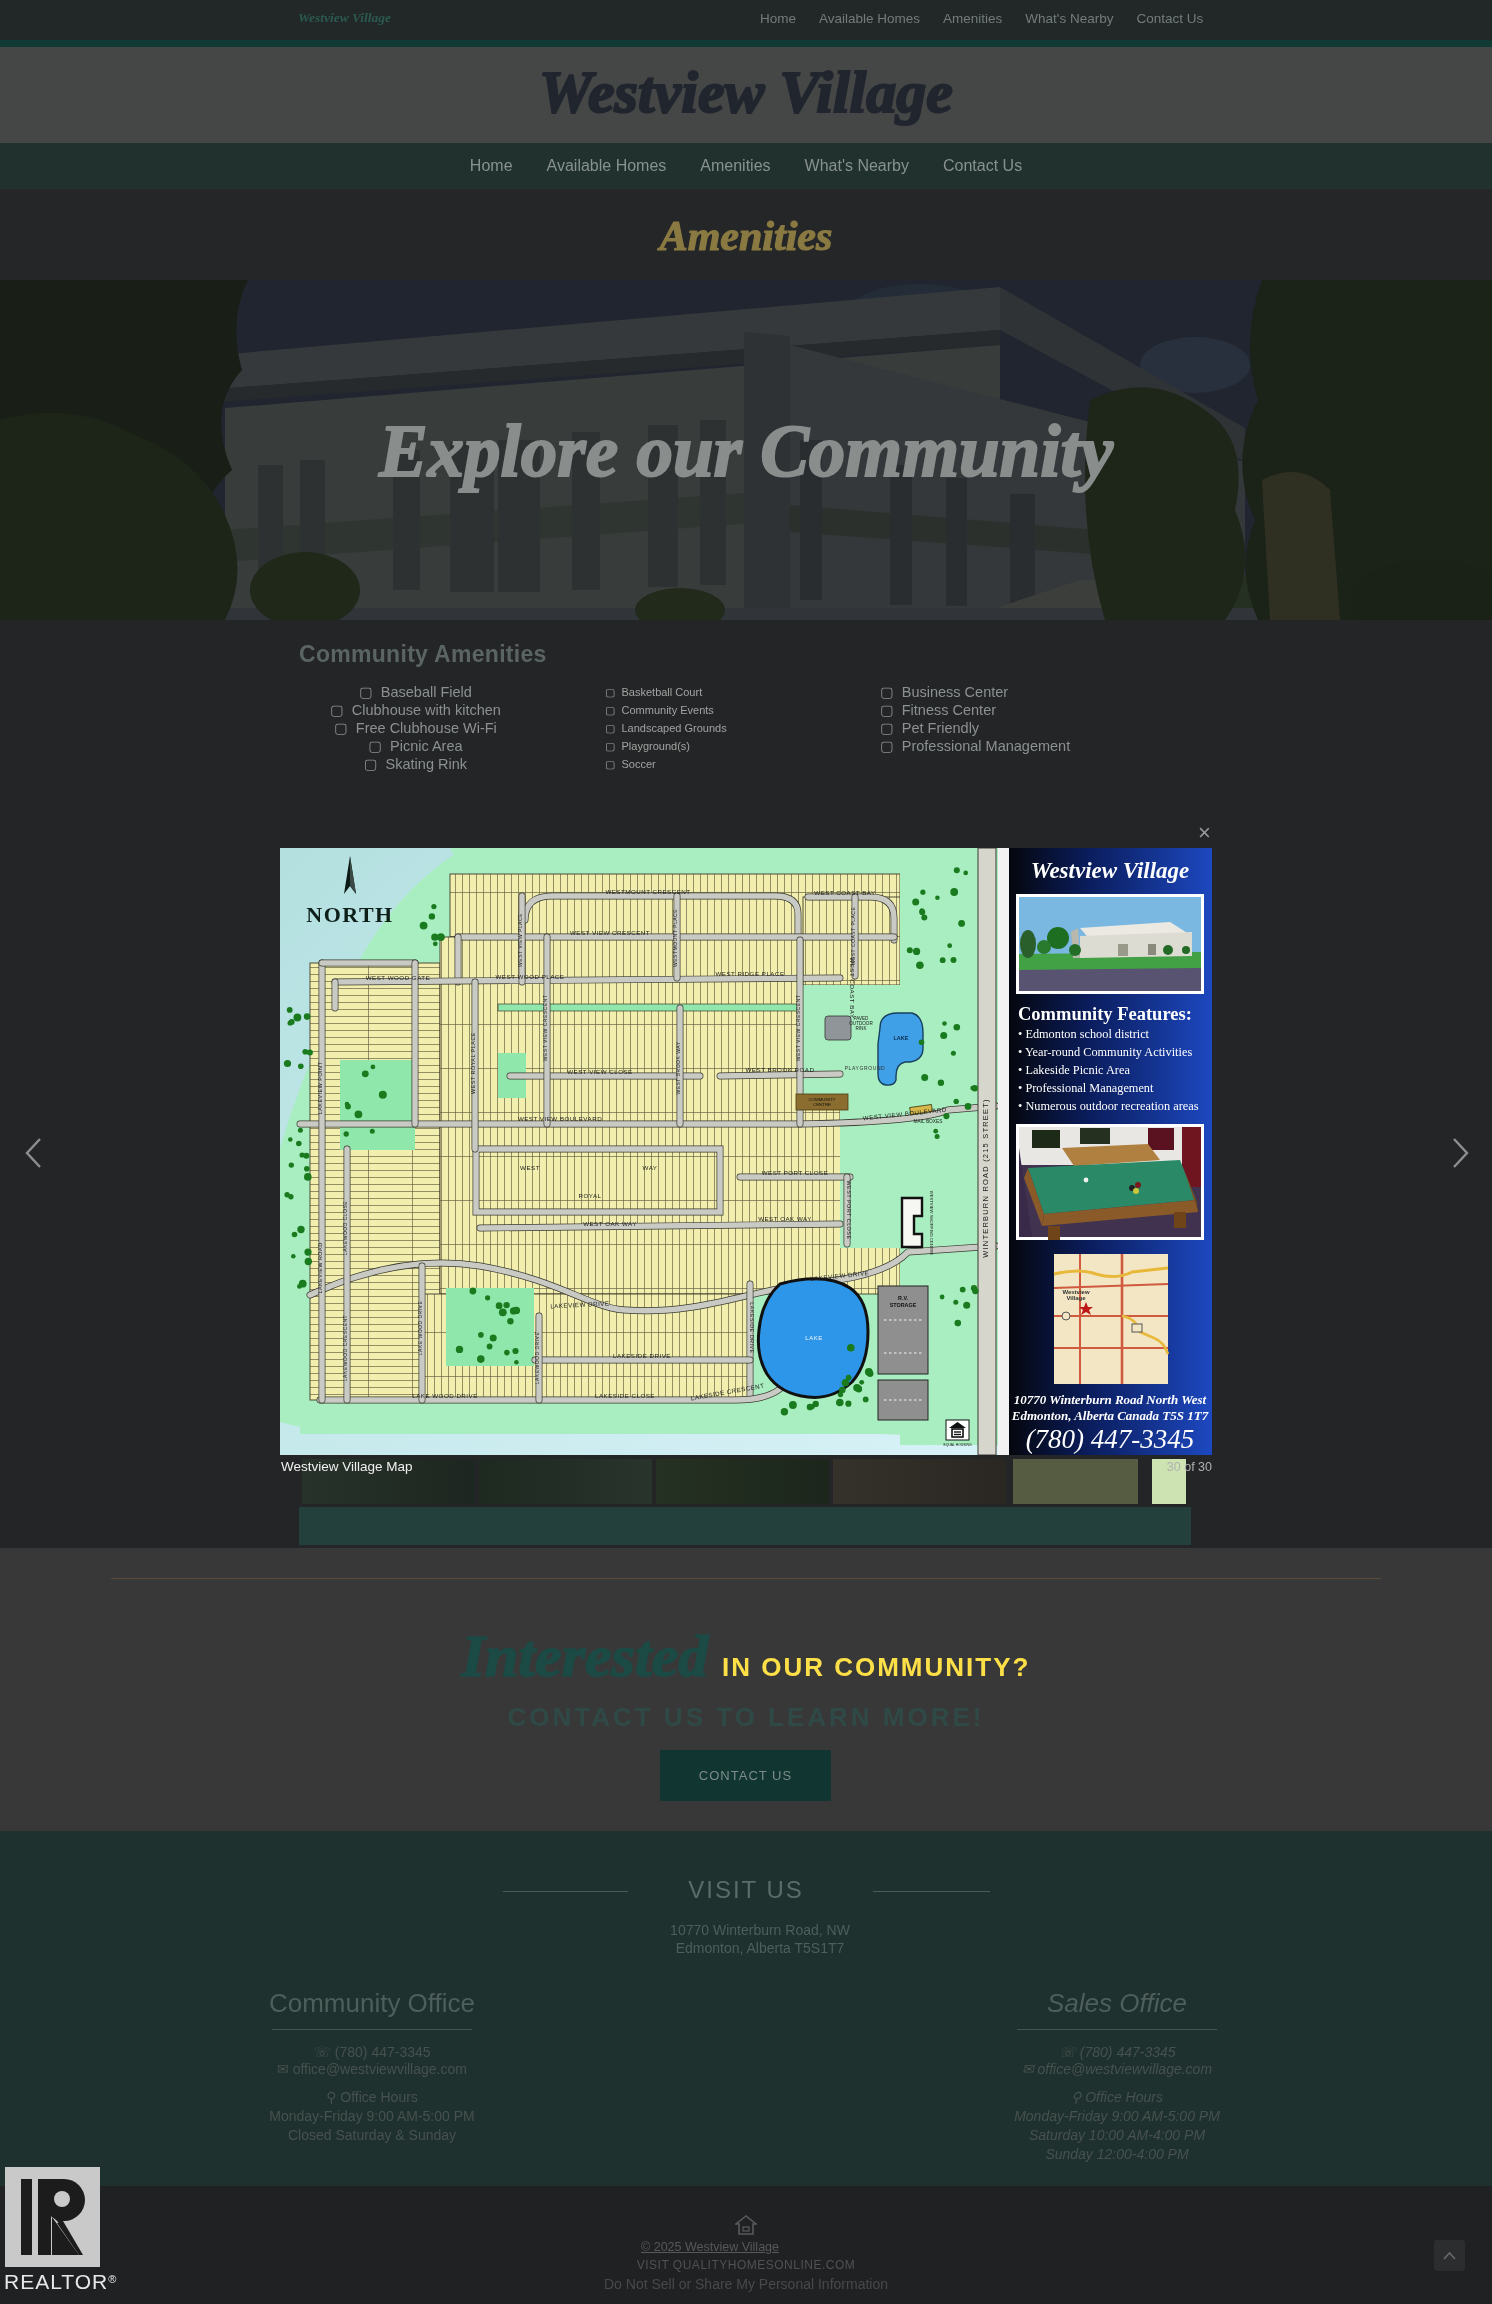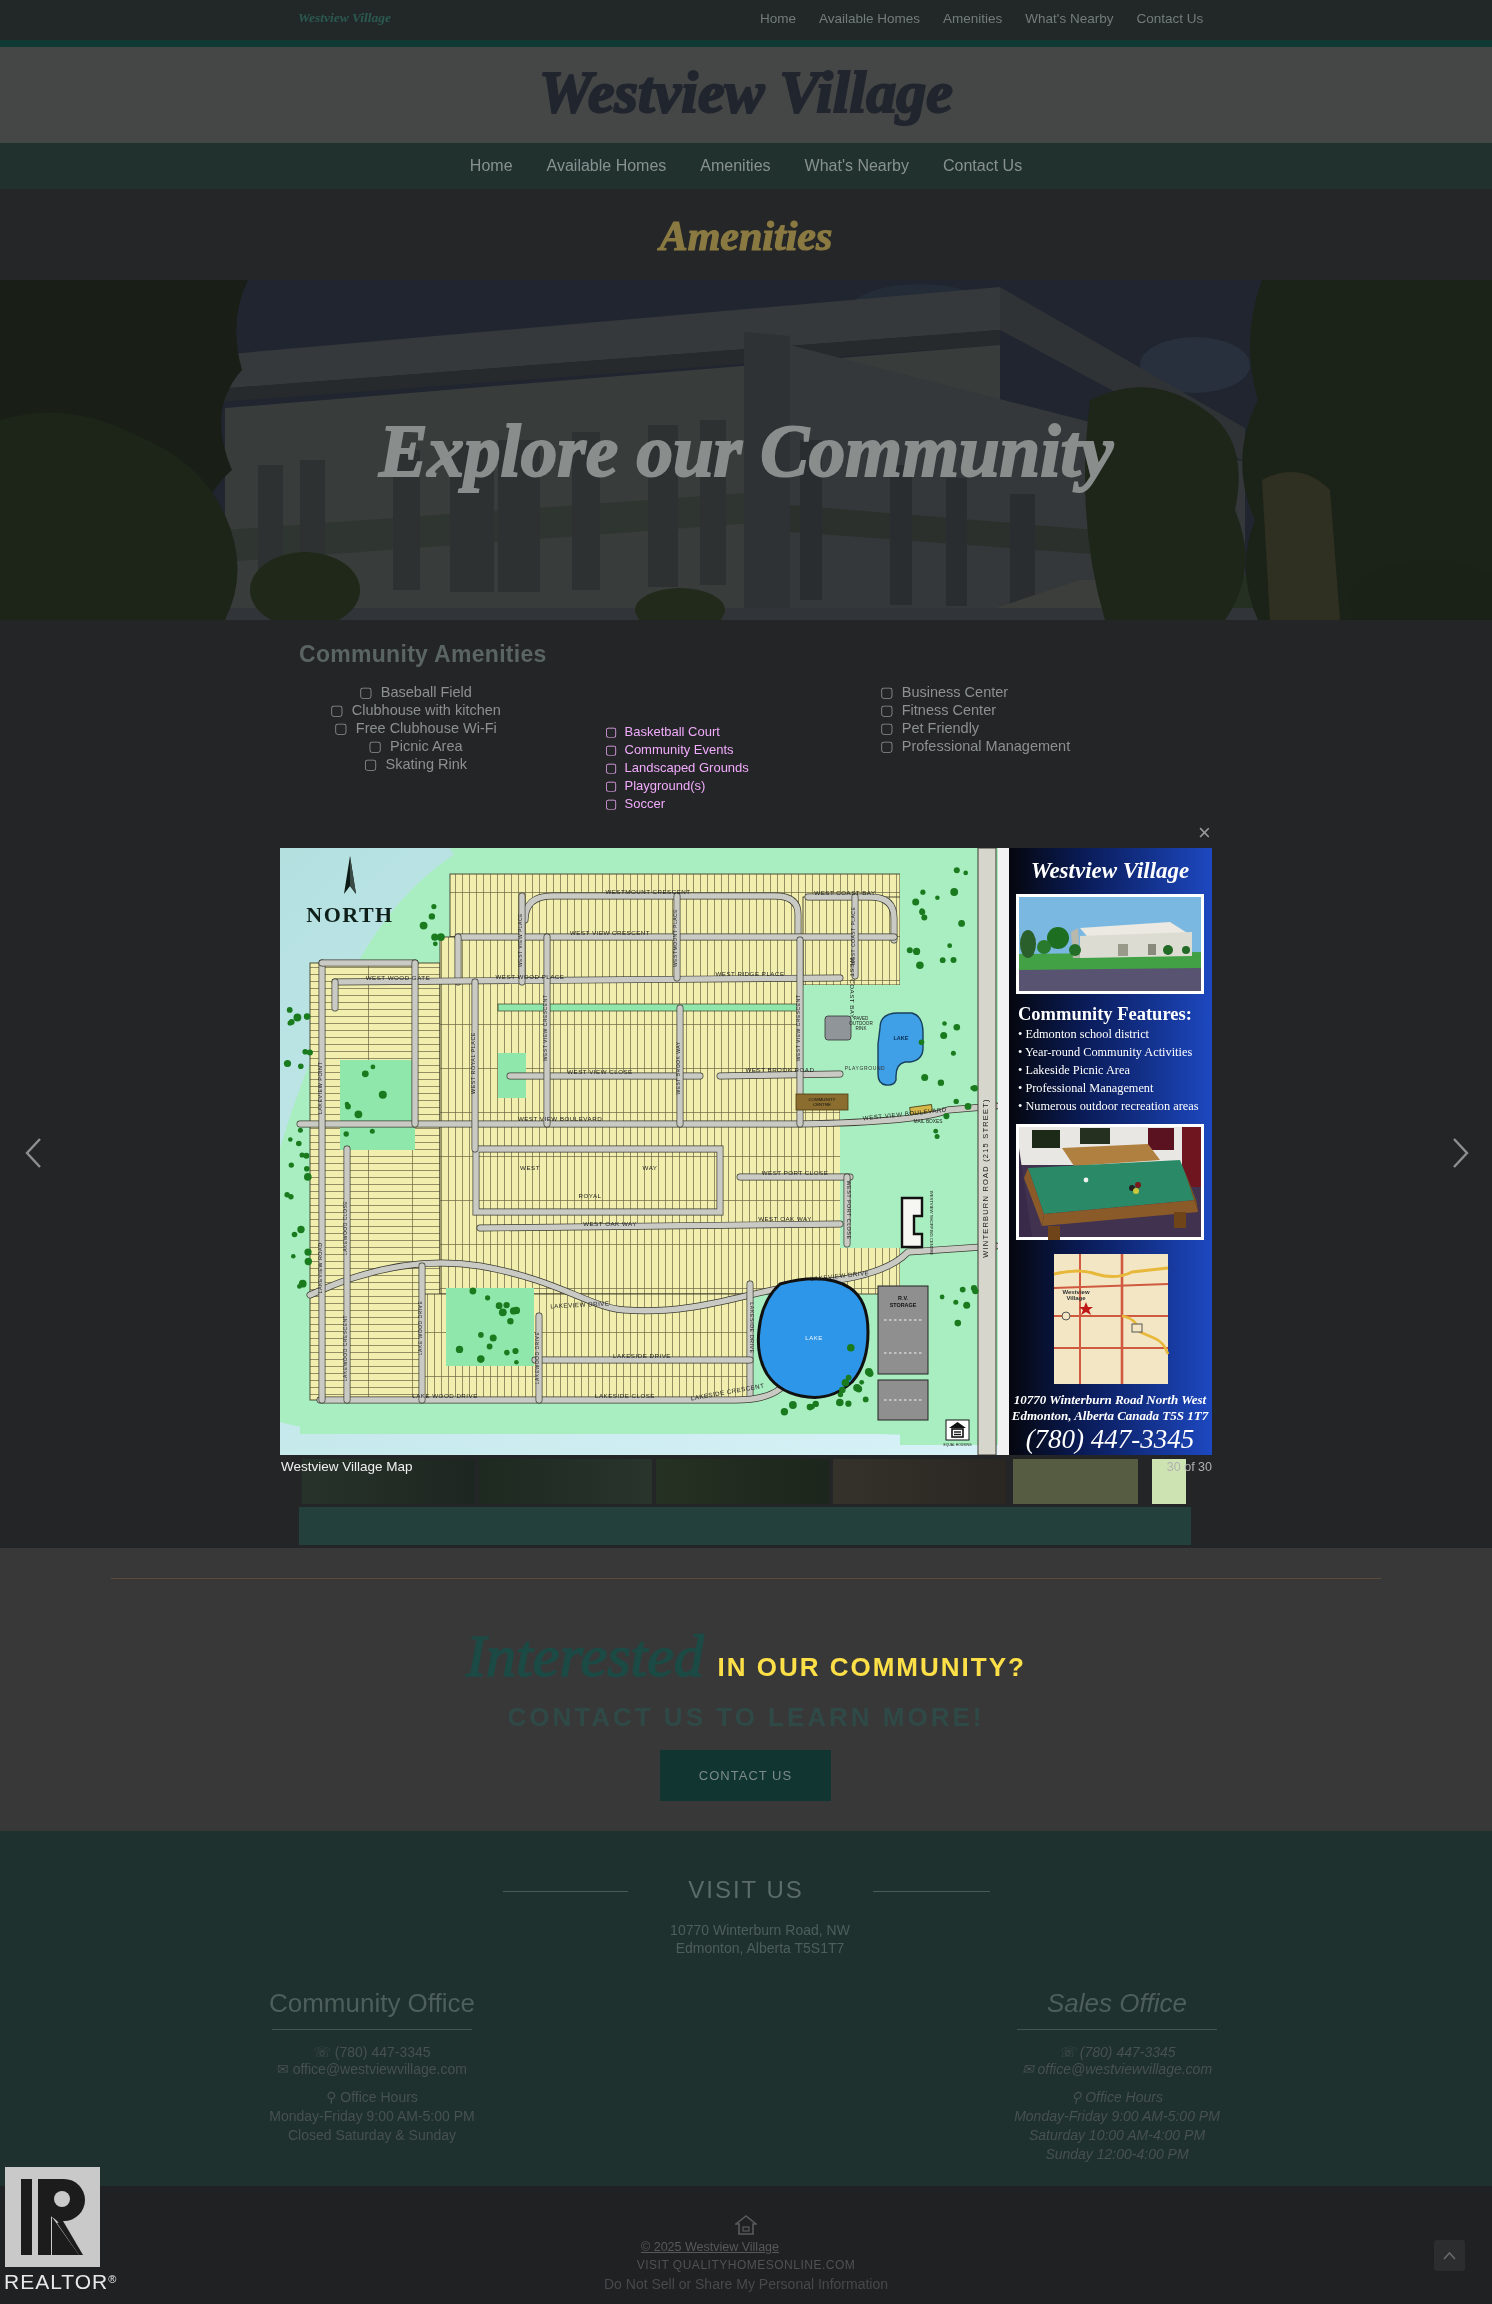--- a/index.html
+++ b/index.html
@@ -101,21 +101,21 @@
 <div class="abs" style="left:299px;top:641px;font-size:23px;font-weight:bold;color:#5a6462;letter-spacing:0.3px;">Community Amenities</div>
 
 <div class="abs" style="left:330px;top:683px;font-size:14.5px;color:#8b9190;line-height:18px;text-align:center;">
 <div>▢&nbsp; Baseball Field</div>
 <div>▢&nbsp; Clubhouse with kitchen</div>
 <div>▢&nbsp; Free Clubhouse Wi-Fi</div>
 <div>▢&nbsp; Picnic Area</div>
 <div>▢&nbsp; Skating Rink</div>
 </div>
 
-<div class="abs" style="left:605px;top:683px;font-size:13px;color:#f0abfc;line-height:18px;margin-top:40px;">
+<div class="abs" style="left:605px;top:683px;font-size:11px;color:#a3a3a3;line-height:18px;">
 <div>▢&nbsp; Basketball Court</div>
 <div>▢&nbsp; Community Events</div>
 <div>▢&nbsp; Landscaped Grounds</div>
 <div>▢&nbsp; Playground(s)</div>
 <div>▢&nbsp; Soccer</div>
 </div>
 
 <div class="abs" style="left:880px;top:683px;font-size:14.5px;color:#8b9190;line-height:18px;">
 <div>▢&nbsp; Business Center</div>
 <div>▢&nbsp; Fitness Center</div>
@@ -534,21 +534,21 @@
 
 <div class="abs" style="left:1112px;top:1460px;width:100px;text-align:right;font-size:12.5px;color:#b0b0b0;">30 of 30</div>
 
 <div class="abs" style="left:299px;top:1507px;width:892px;height:38px;background:#24403d;"></div>
 
 <div class="abs" style="left:0;top:1548px;width:1492px;height:283px;background:#383839;"></div>
 
 <div class="abs" style="left:111px;top:1578px;width:1270px;height:1px;background:#5a4a3a;"></div>
 
 <div class="abs" style="left:0;top:1622px;width:1492px;text-align:center;white-space:nowrap;">
-<span style="font-family:'Liberation Serif',serif;font-style:italic;font-weight:normal;font-size:60px;color:#1c4a45;-webkit-text-stroke:1.6px #1c4a45;">Interested</span>
+<span style="font-family:'Liberation Serif',serif;font-style:italic;font-weight:bold;font-size:60px;color:#1c4a45;-webkit-text-stroke:1.6px #1c4a45;">Interested</span>
 <span style="font-size:26px;font-weight:bold;color:#fde047;letter-spacing:2px;">&nbsp;IN OUR COMMUNITY?</span>
 </div>
 
 <div class="abs" style="left:0;top:1702px;width:1492px;text-align:center;font-size:26px;font-weight:bold;color:#2f4a46;letter-spacing:3px;">CONTACT US TO LEARN MORE!</div>
 
 <div class="abs" style="left:660px;top:1750px;width:171px;height:51px;background:#113530;display:flex;align-items:center;justify-content:center;font-size:13px;color:#7d8c8a;letter-spacing:1px;">CONTACT US</div>
 
 <div class="abs" style="left:0;top:1831px;width:1492px;height:355px;background:#1e312e;"></div>
 
 <div class="abs" style="left:0;top:1876px;width:1492px;text-align:center;font-size:24px;color:#5b6b68;letter-spacing:2px;">VISIT US</div>

